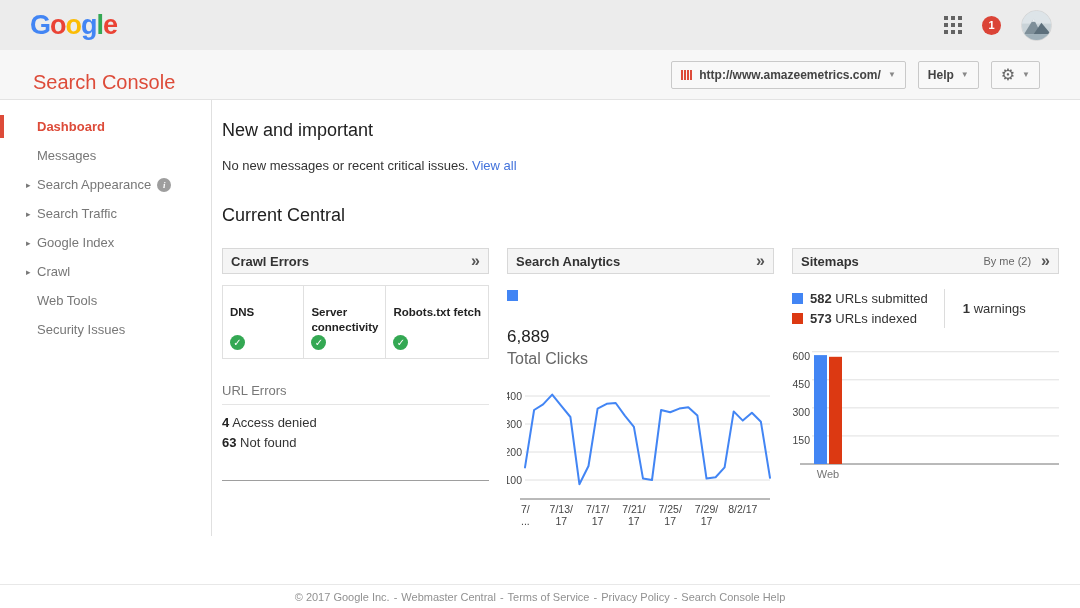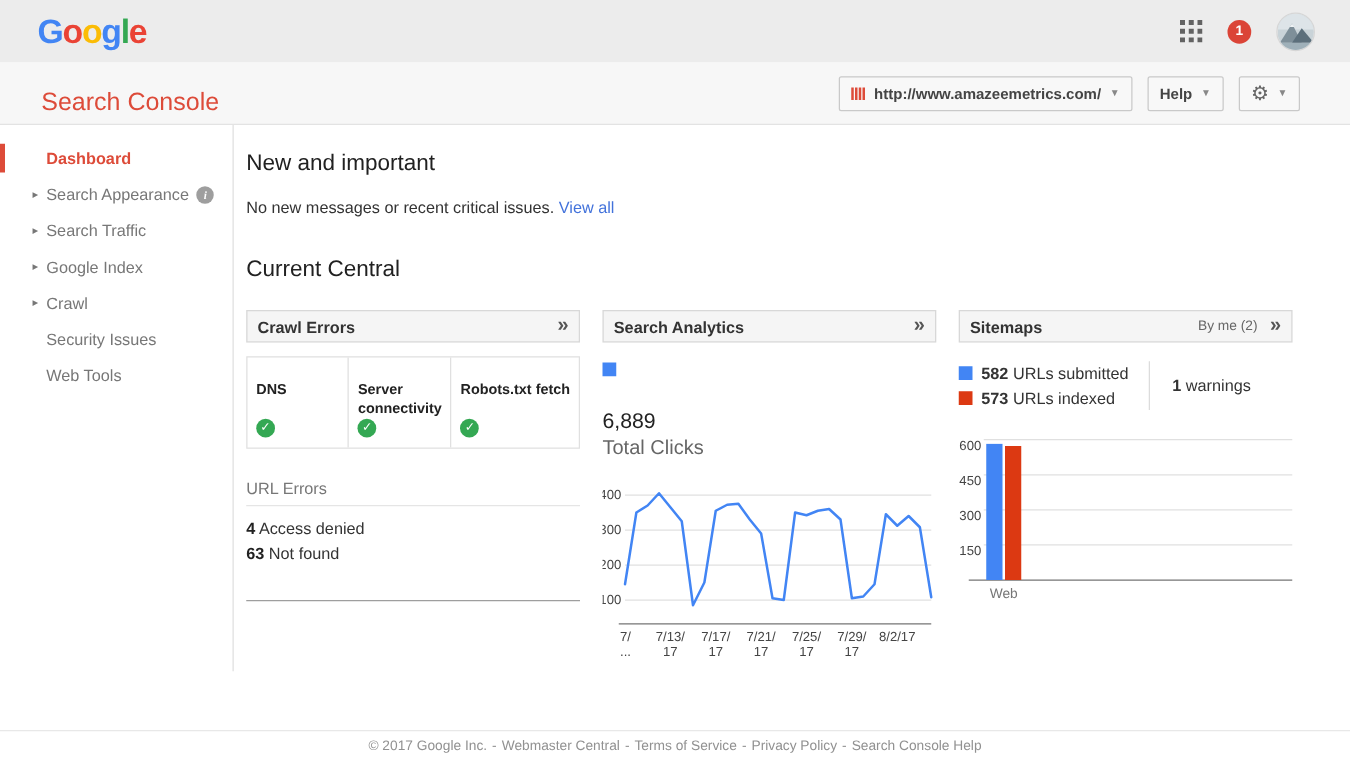--- a/index.html
+++ b/index.html
@@ -27,21 +27,21 @@
   .btn { height:28px; background:#f8f8f8; border:1px solid #c9c9c9; border-radius:2px;
     display:flex; align-items:center; gap:7px; padding:0 9px; font-size:12px;
     font-weight:bold; color:#444; cursor:pointer; }
   .caret { font-size:8px; color:#888; }
   .prop-bars { display:flex; gap:1px; align-items:flex-end; }
   .prop-bars i { width:2px; height:10px; background:#dd4b39; display:block; }
   .gear-glyph { font-size:16px; color:#666; font-weight:normal; }
 
   
   .body { display:flex; align-items:stretch; }
-  .sidebar { width:187px; flex:none; border-right:1px solid #e0e0e0; padding-top:12px;text-align:center; }
+  .sidebar { width:212px; flex:none; border-right:1px solid #e0e0e0; padding-top:12px;text-align:center; }
   .side-item { position:relative; height:29px; display:flex; align-items:center;
     padding-left:37px; font-size:13px; color:#777; cursor:pointer; }
   .side-item .tri { position:absolute; left:26px; font-size:9px; color:#777; }
   .side-item.active { color:#dd4b39; font-weight:bold; }
   .side-item.active::before { content:""; position:absolute; left:0; top:3px;
     bottom:3px; width:4px; background:#dd4b39; }
   .info-icon { width:14px; height:14px; border-radius:50%; background:#9e9e9e;
     color:#fff; font-size:9px; font-weight:bold; display:inline-flex;
     align-items:center; justify-content:center; margin-left:6px;
     font-family:"Liberation Serif",serif; font-style:italic; }
@@ -157,41 +157,44 @@
       </div>
     </div>
   </div>
 
   <div class="body">
     <nav class="sidebar" id="sidebar">
         <div class="side-item active">
           <span>Dashboard</span>
         </div>
         <div class="side-item">
+          <span>Messages</span>
+        </div>
+        <div class="side-item">
           <span class="tri">▸</span>
           <span>Search Appearance</span>
           <span class="info-icon">i</span>
         </div>
         <div class="side-item">
           <span class="tri">▸</span>
           <span>Search Traffic</span>
         </div>
         <div class="side-item">
           <span class="tri">▸</span>
           <span>Google Index</span>
         </div>
         <div class="side-item">
           <span class="tri">▸</span>
           <span>Crawl</span>
         </div>
         <div class="side-item">
+          <span>Web Tools</span>
+        </div>
+        <div class="side-item">
           <span>Security Issues</span>
-        </div>
-        <div class="side-item">
-          <span>Web Tools</span>
         </div>
       </nav>
 
     <div class="main">
       <h2 class="h-main">New and important</h2>
       <div class="msg-line">
         <span>No new messages or recent critical issues.</span>
         <span class="link">View all</span>
       </div>
 

